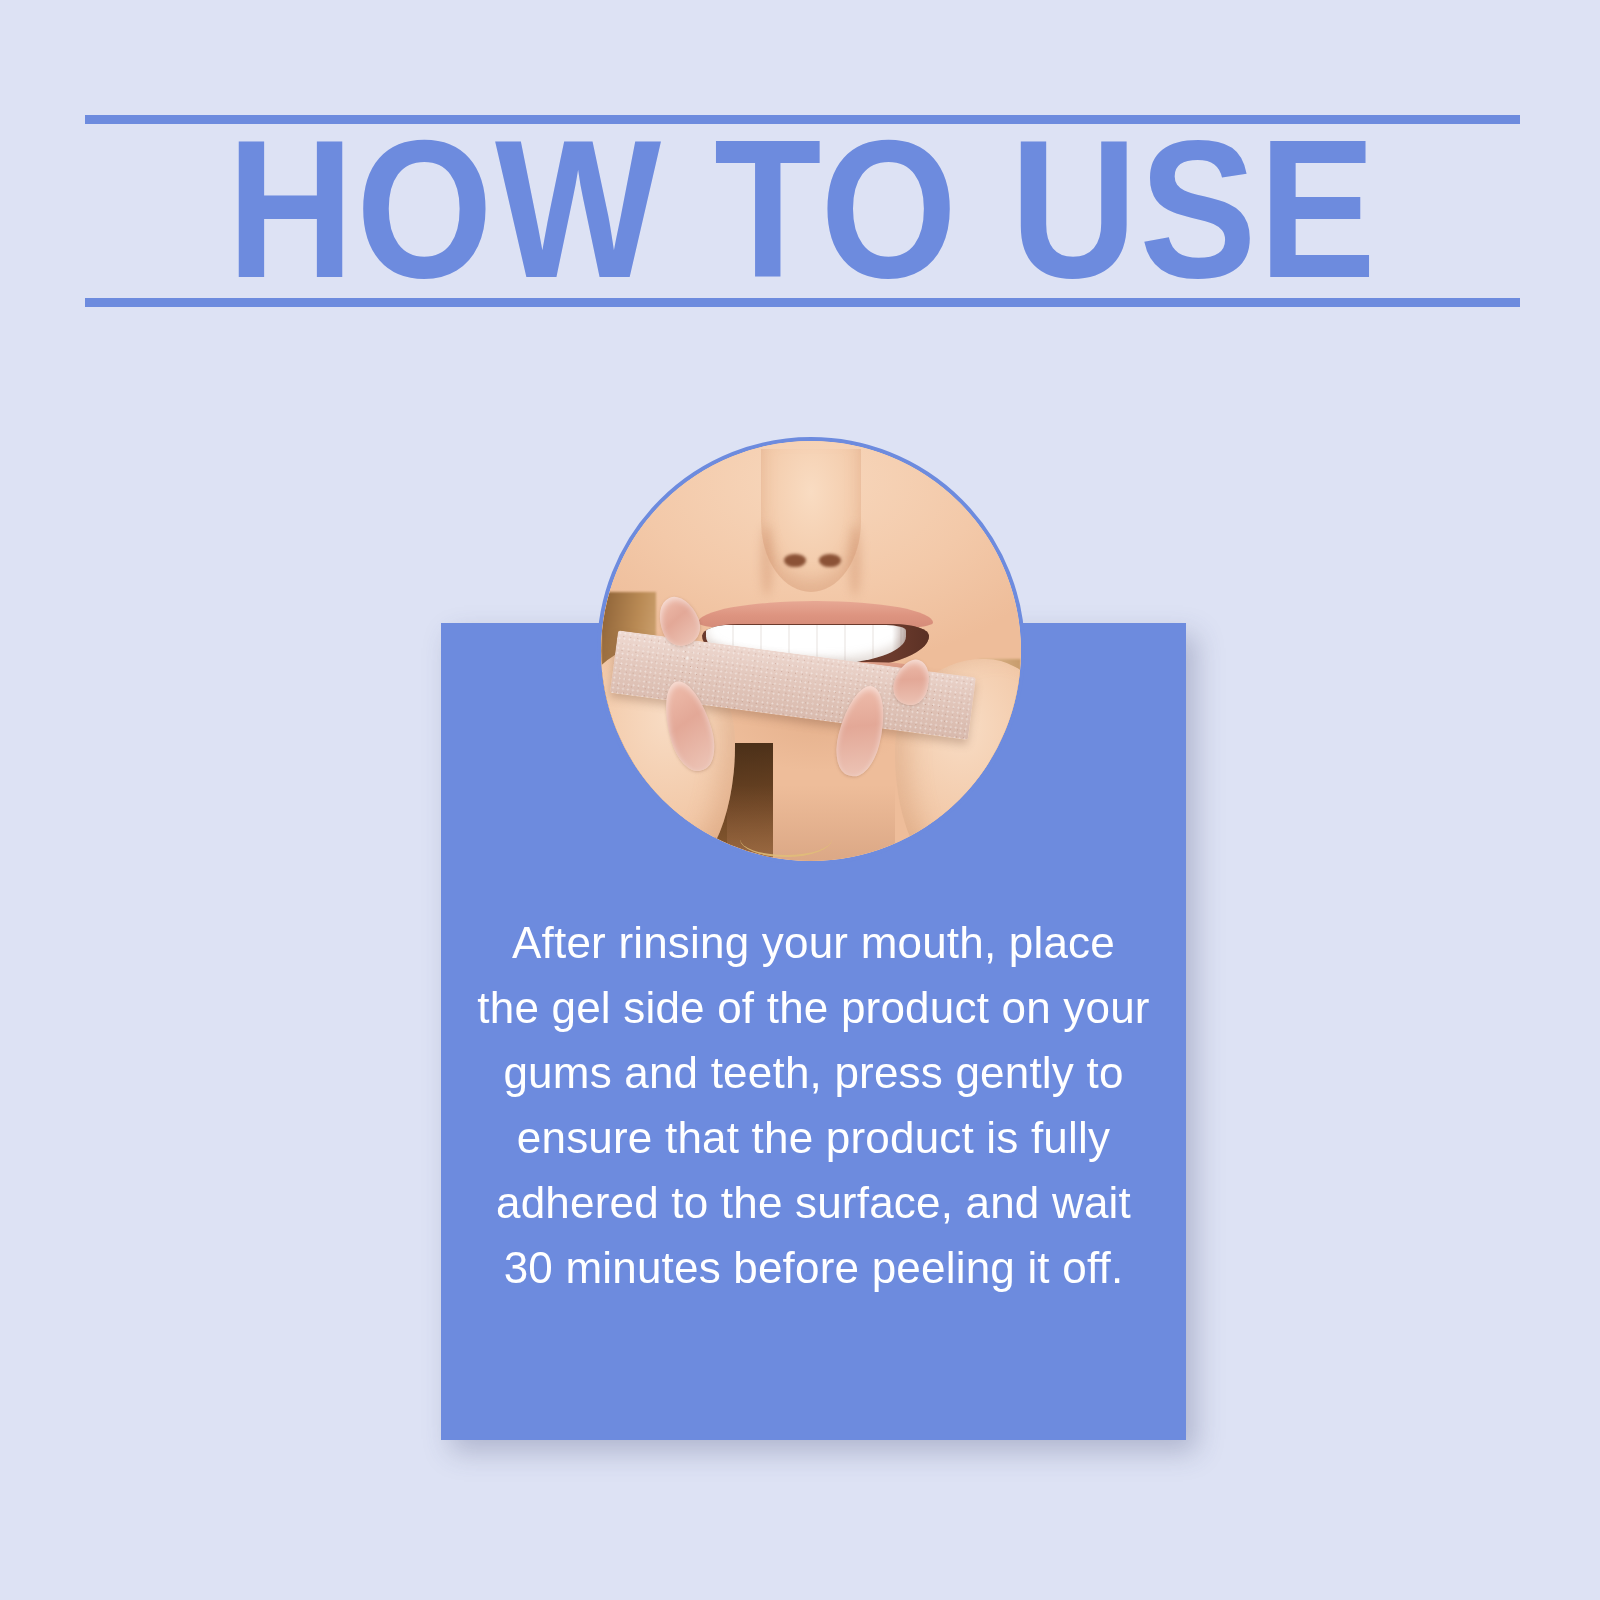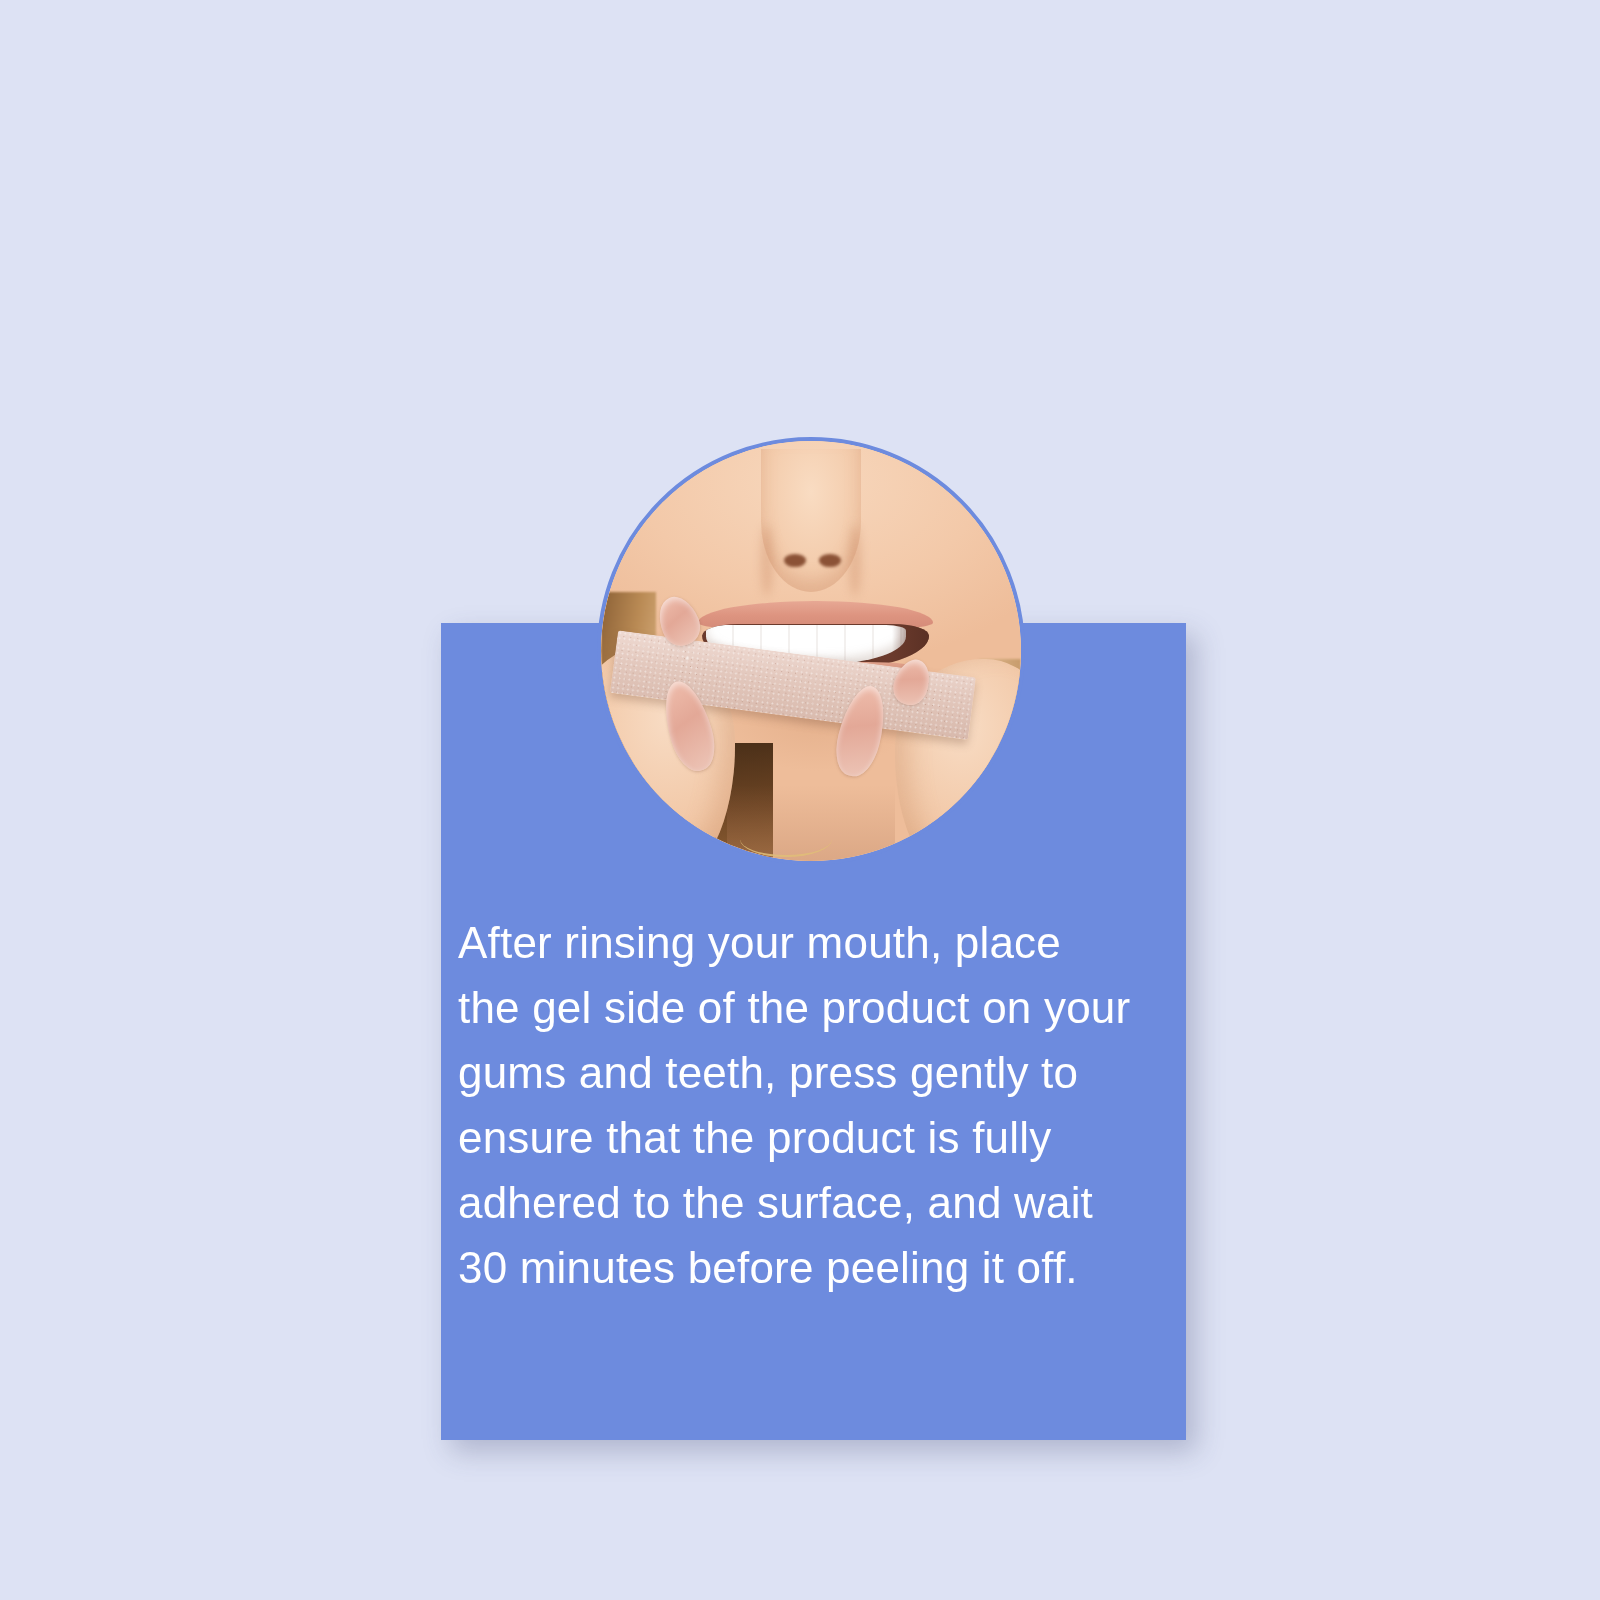--- a/index.html
+++ b/index.html
@@ -64,23 +64,24 @@
     top: 623px;
     width: 745px;
     height: 817px;
     background: #6d8bde;
     box-shadow: 10px 12px 26px rgba(60,70,110,0.28);
     box-sizing: border-box;
   }
 
   .card-text {
     position: absolute;
-    left: 17px;
+    left: 34px;
     top: 287px;
     width: 677px;
+    text-align: center;
     color: #ffffff;
     font-family: "Liberation Sans", sans-serif;
     font-weight: 400;
     font-size: 44px;
     line-height: 65px;
     letter-spacing: 0.2px;
   }
 
   
   .photo-circle {
@@ -282,20 +283,25 @@
     width: 22%; height: 8%;
     border-bottom: 2px solid rgba(225,190,120,0.85);
     border-radius: 0 0 50% 50%;
   }
 </style>
 </head>
 <body>
 
 <div id="page">
 
+  <div class="header-block">
+    <div class="rule top"></div>
+    <div class="page-title">HOW TO USE</div>
+    <div class="rule bottom"></div>
+  </div>
 
   <div class="info-card">
     <div class="card-text">After rinsing your mouth, place the gel side of the product on your gums and teeth, press gently to ensure that the product is fully adhered to the surface, and wait 30 minutes before peeling it off.</div>
   </div>
 
   <div class="photo-circle">
     <div class="photo-inner">
       <div class="skin"></div>
       <div class="hair-left"></div>
       <div class="hair-right"></div>

